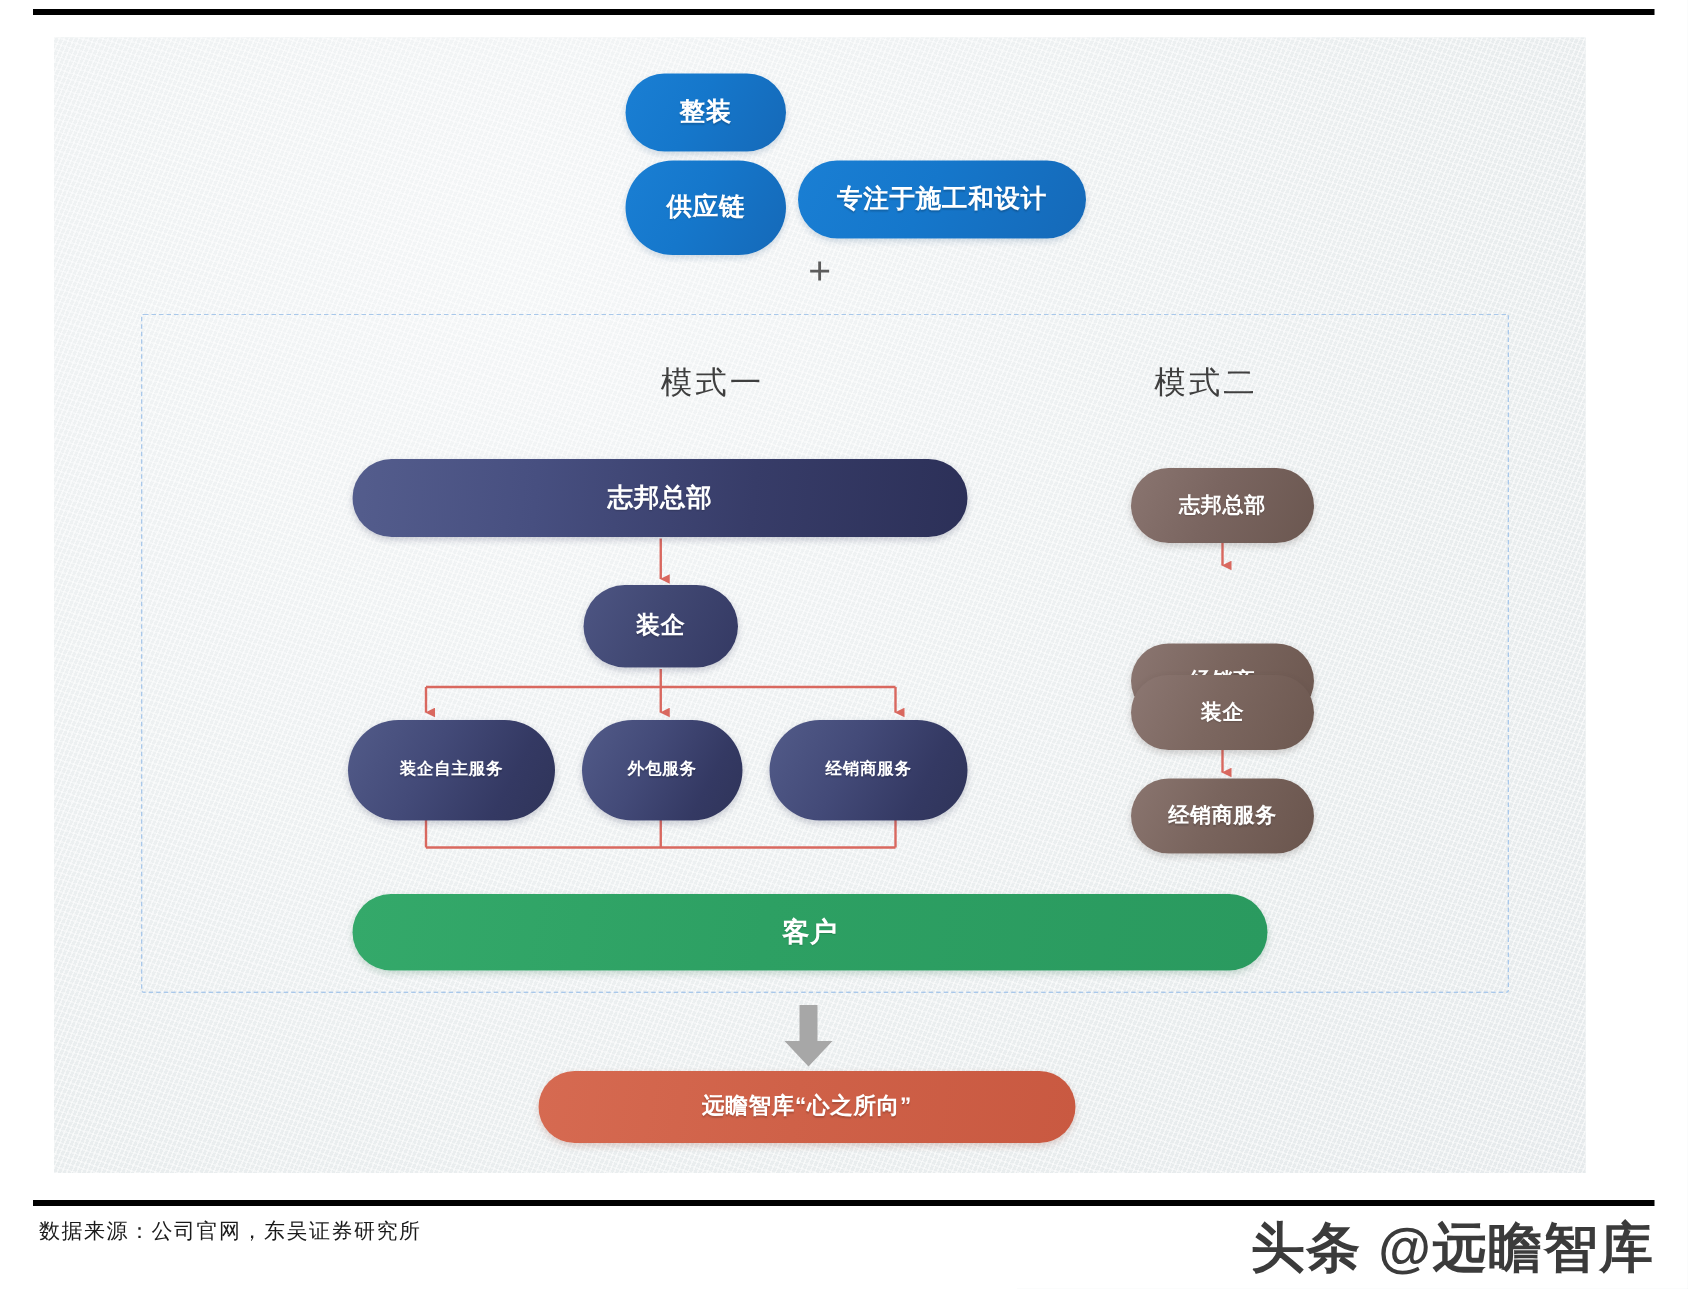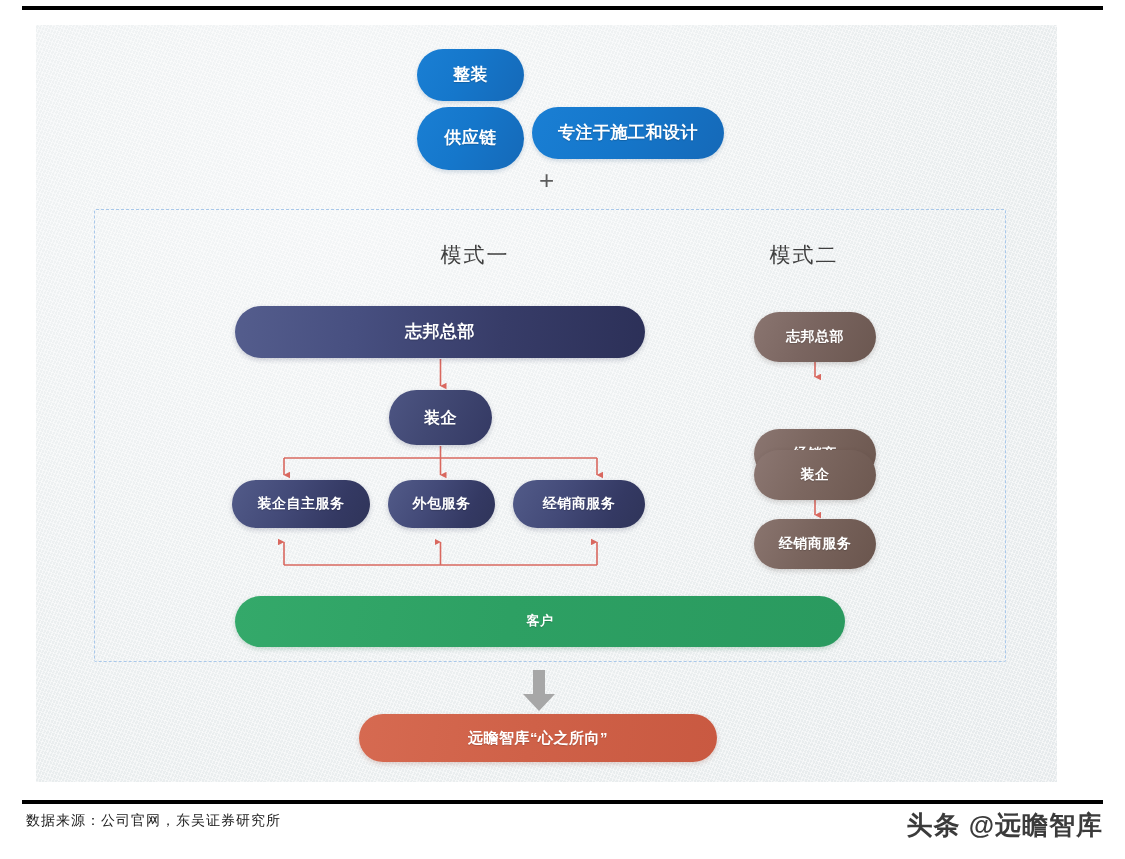--- a/index.html
+++ b/index.html
@@ -115,21 +115,21 @@
     left: 199px; top: 281px; width: 410px; height: 52px;
     font-size: 17px;
     background: linear-gradient(96deg, #545d8d 0%, #474f80 30%, #373c68 65%, #2c3058 100%);
   }
   #m1-zhuangqi {
     left: 353px; top: 365px; width: 103px; height: 55px;
     font-size: 16px;
     background: linear-gradient(115deg, #4d5583 0%, #414873 45%, #343963 100%);
   }
   .m1-leaf {
-    top: 455px; height: 48px; font-size: 14px;
+    top: 455px; height: 67px; font-size: 11px;
     background: linear-gradient(118deg, #525b89 0%, #434a78 40%, #343963 75%, #2f3459 100%);
   }
   #m1-leaf-1 { left: 196px; width: 138px; }
   #m1-leaf-2 { left: 352px; width: 107px; }
   #m1-leaf-3 { left: 477px; width: 132px; }
 
   
   .brown {
     border-radius: 999px;
     font-weight: 700;
@@ -141,21 +141,21 @@
     background: linear-gradient(115deg, #8a7570 0%, #7a6560 45%, #6b5750 100%);
   }
   #m2-hq    { top: 287px; }
   #m2-jxs   { top: 356px; background: linear-gradient(115deg, #8b7671 0%, #7b665f 45%, #6c574f 100%); margin-top: 48px; }
   #m2-zq    { top: 425px; background: linear-gradient(115deg, #8c7772 0%, #7c6760 45%, #6d5850 100%); }
   #m2-jxsfw { top: 494px; background: linear-gradient(115deg, #8a756f 0%, #79645d 45%, #6a554d 100%); }
 
   
   #customer-bar {
     left: 199px; top: 571px; width: 610px; height: 51px;
-    font-size: 13px; font-weight: 700;
+    font-size: 18px; font-weight: 700;
     border-radius: 999px;
     background: linear-gradient(100deg, #34a96a 0%, #2da063 45%, #2a9a5f 100%);
     box-shadow: 0 2px 5px rgba(30,110,70,.22);
   }
 
   
   #outcome-bar {
     left: 323px; top: 689px; width: 358px; height: 48px;
     font-size: 15px; font-weight: 700;
     border-radius: 999px;
@@ -186,21 +186,21 @@
     font-family: "Liberation Serif", "DejaVu Serif", serif;
     font-size: 14px;
     color: #1a1a1a;
     letter-spacing: 1px;
     white-space: nowrap;
   }
   #watermark {
     position: absolute;
     right: 22px;
     top: 808px;
-    font-size: 26px;
+    font-size: 36px;
     font-weight: 700;
     color: #2b2b2b;
     letter-spacing: 1px;
     white-space: nowrap;
     opacity: .92;
   }
 </style>
 </head>
 <body>
 

